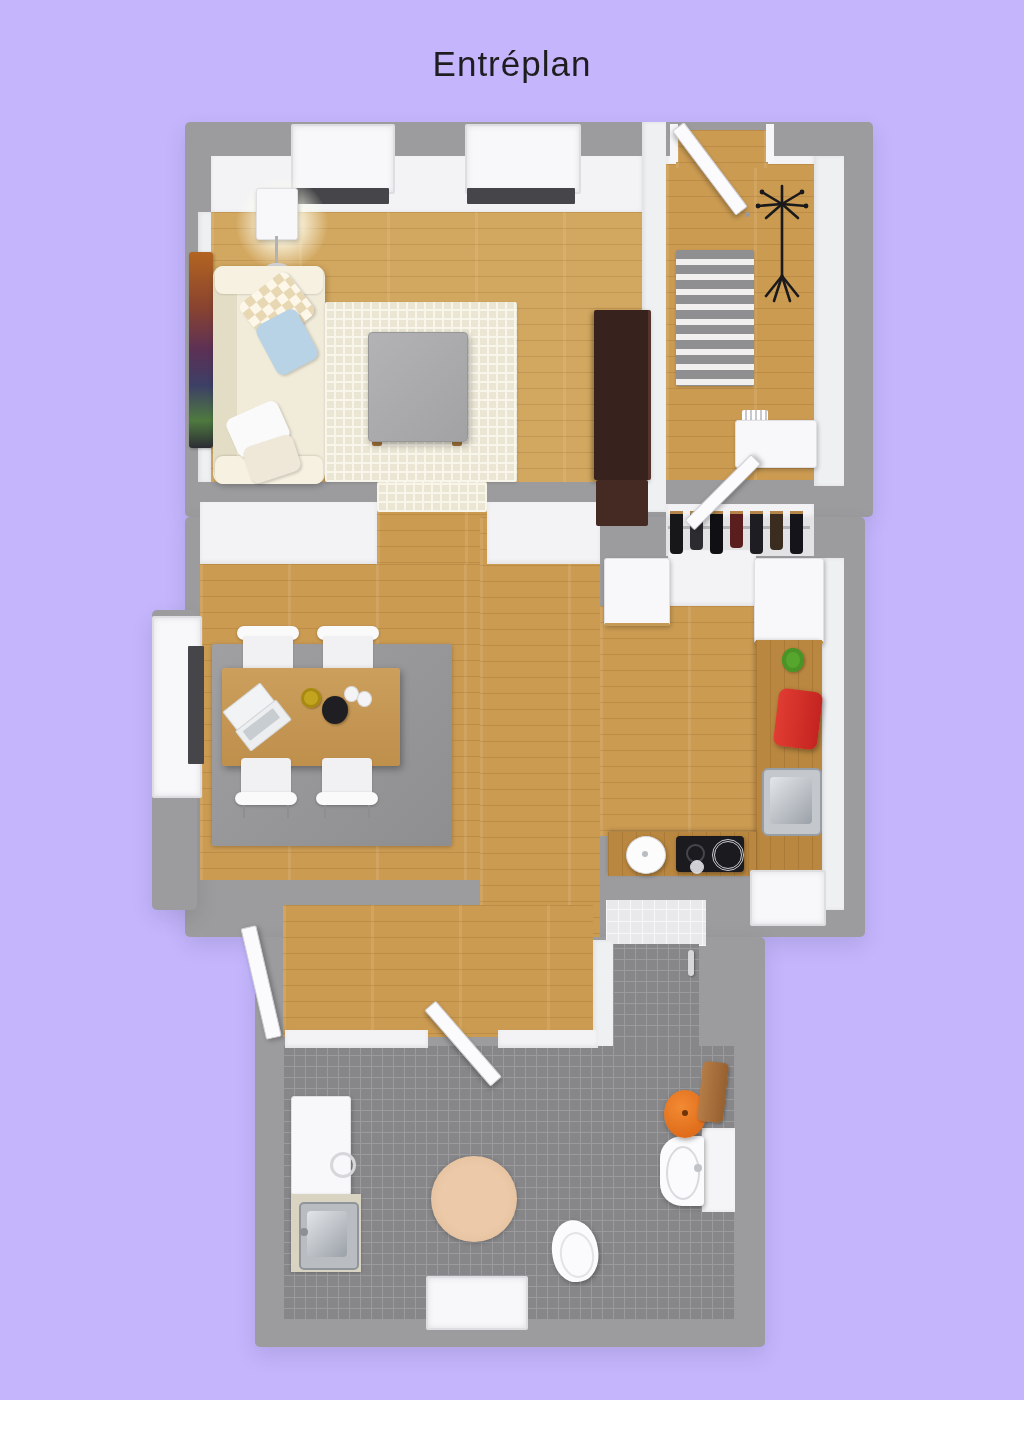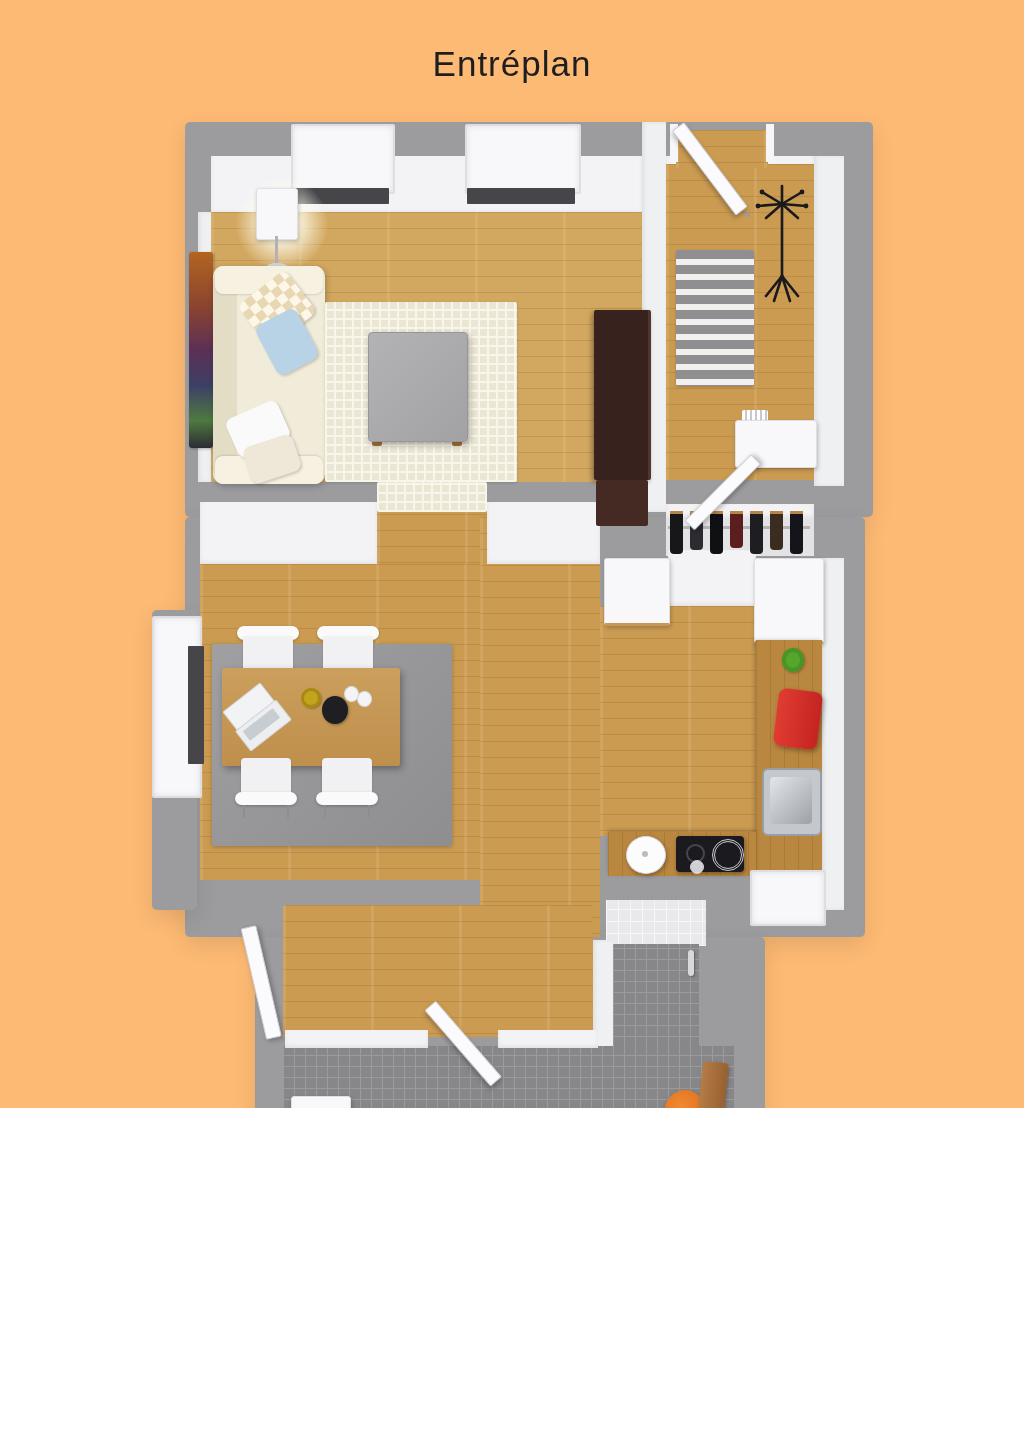--- a/index.html
+++ b/index.html
@@ -1,16 +1,16 @@
 <!DOCTYPE html>
 <html><head>
 <meta charset="utf-8">
 <style>
   html,body{margin:0;padding:0;background:#ffffff;}
-  .canvas{position:relative;width:1024px;height:1108px;background:#fdba74;overflow:hidden;
+  .canvas{position:relative;width:1024px;height:1400px;background:#c4b5fd;overflow:hidden;
           font-family:"Liberation Sans", sans-serif;}
   .abs{position:absolute;}
   .title{position:absolute;top:44px;left:0;width:100%;text-align:center;
          font-size:35px;font-weight:400;letter-spacing:1px;color:#1e1e20;}
   
   .outer-wall{background:#9c9c9f;border-radius:5px;box-shadow:0 8px 22px rgba(0,0,0,.10);}
   .wall-face{background:#f3f3f5;box-shadow:inset 0 -2px 4px rgba(0,0,0,.07);}
   .wall-face-v{background:#eff0f2;box-shadow:inset 2px 0 4px rgba(0,0,0,.07);}
   
   .wood{background-color:#cb9b52;

